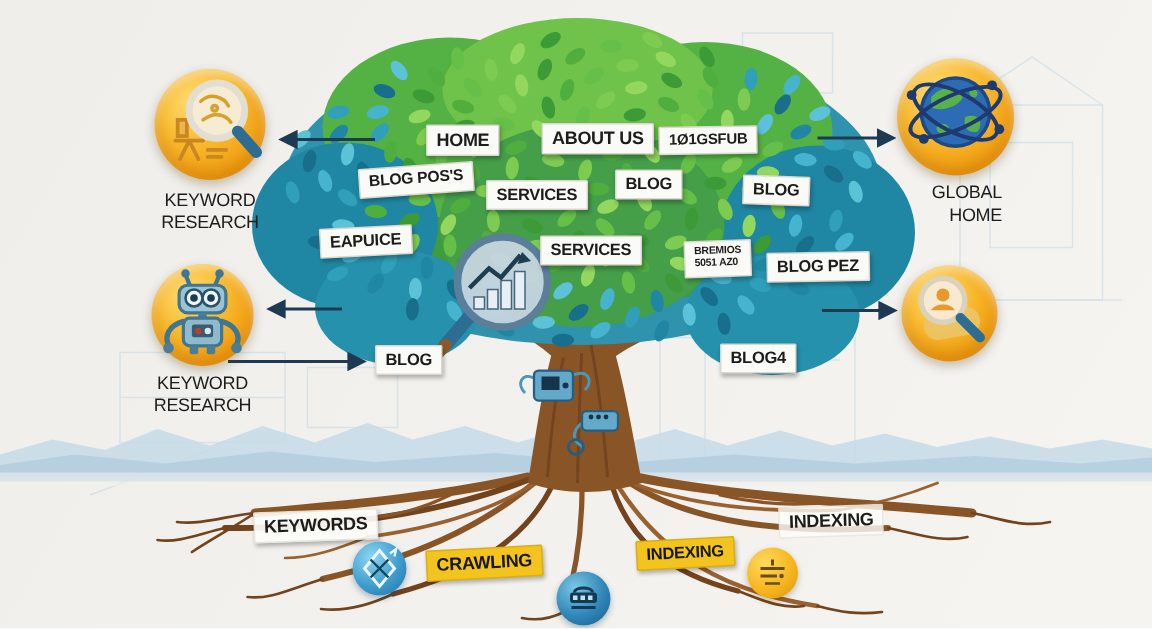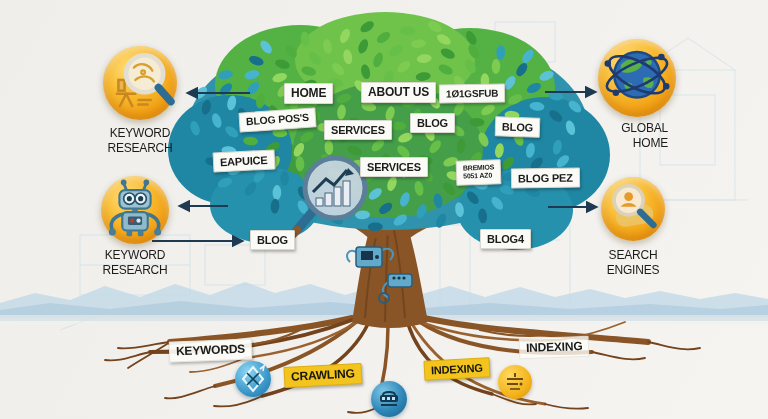--- a/index.html
+++ b/index.html
@@ -483,24 +483,20 @@
 
   <div class="badge" id="badge-search">
     <svg viewBox="0 0 44 44">
       <rect x="10" y="20" width="26" height="13" rx="6.5" fill="#ecc464" opacity="0.95" transform="rotate(-10 23 26)"></rect>
       <circle cx="19" cy="16" r="10" fill="#f7ead0" stroke="#dbd2bd" stroke-width="2.5"></circle>
       <circle cx="19" cy="13.5" r="3" fill="#e8992b"></circle>
       <path d="M13.5 20.5 C15.5 17 22.5 17 24.5 20.5 Z" fill="#e8992b"></path>
       <line x1="27" y1="24" x2="36" y2="33" stroke="#2d6d94" stroke-width="4.5" stroke-linecap="round"></line>
     </svg>
   </div>
-  <div class="side-label" id="sl-search">
-    <span>SEARCH</span>
-    <span>ENGINES</span>
-  </div>
 
   <div class="mini" id="mini-crawl">
     <svg viewBox="0 0 36 36">
       <path d="M18 6 L28 18 L18 30 L8 18 Z" fill="none" stroke="#eaf6fb" stroke-width="2"></path>
       <line x1="12" y1="24" x2="24" y2="12" stroke="#14455f" stroke-width="1.6"></line>
       <line x1="12" y1="12" x2="24" y2="24" stroke="#14455f" stroke-width="1.6"></line>
       <path d="M25 8 l4 -3 l-1 5" fill="none" stroke="#eaf6fb" stroke-width="1.6"></path>
     </svg>
   </div>
   <div class="mini" id="mini-machine">

